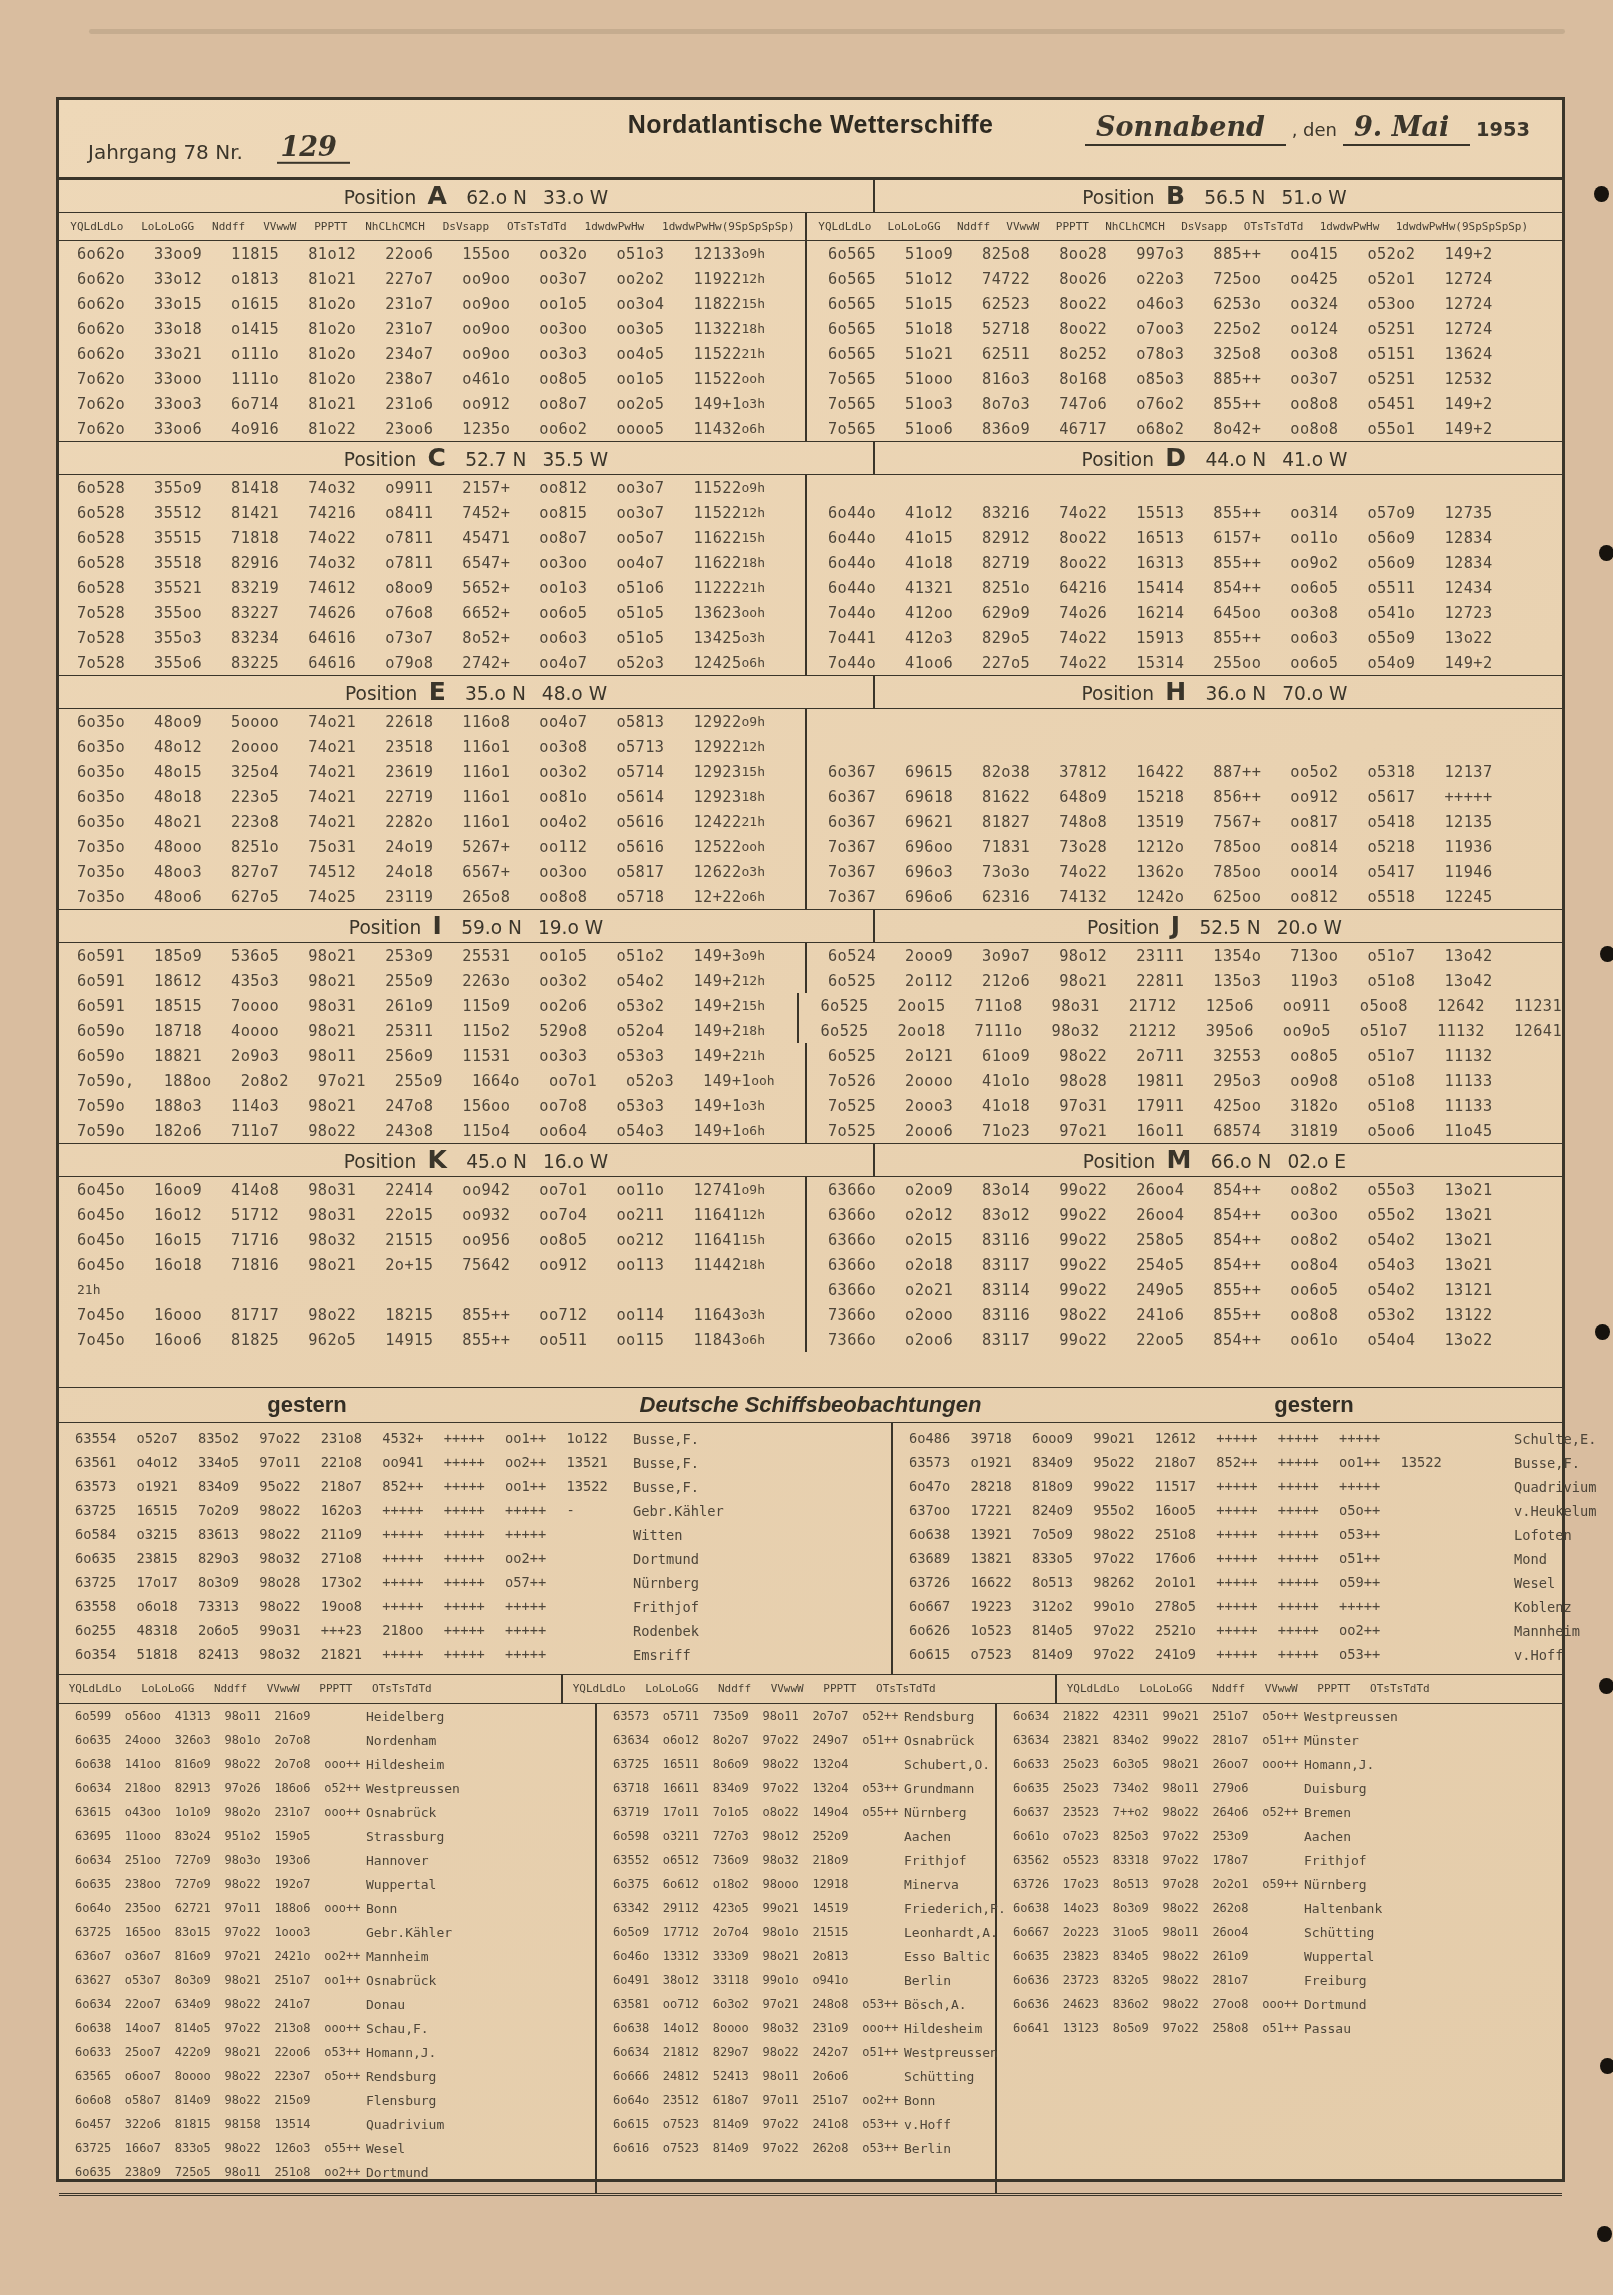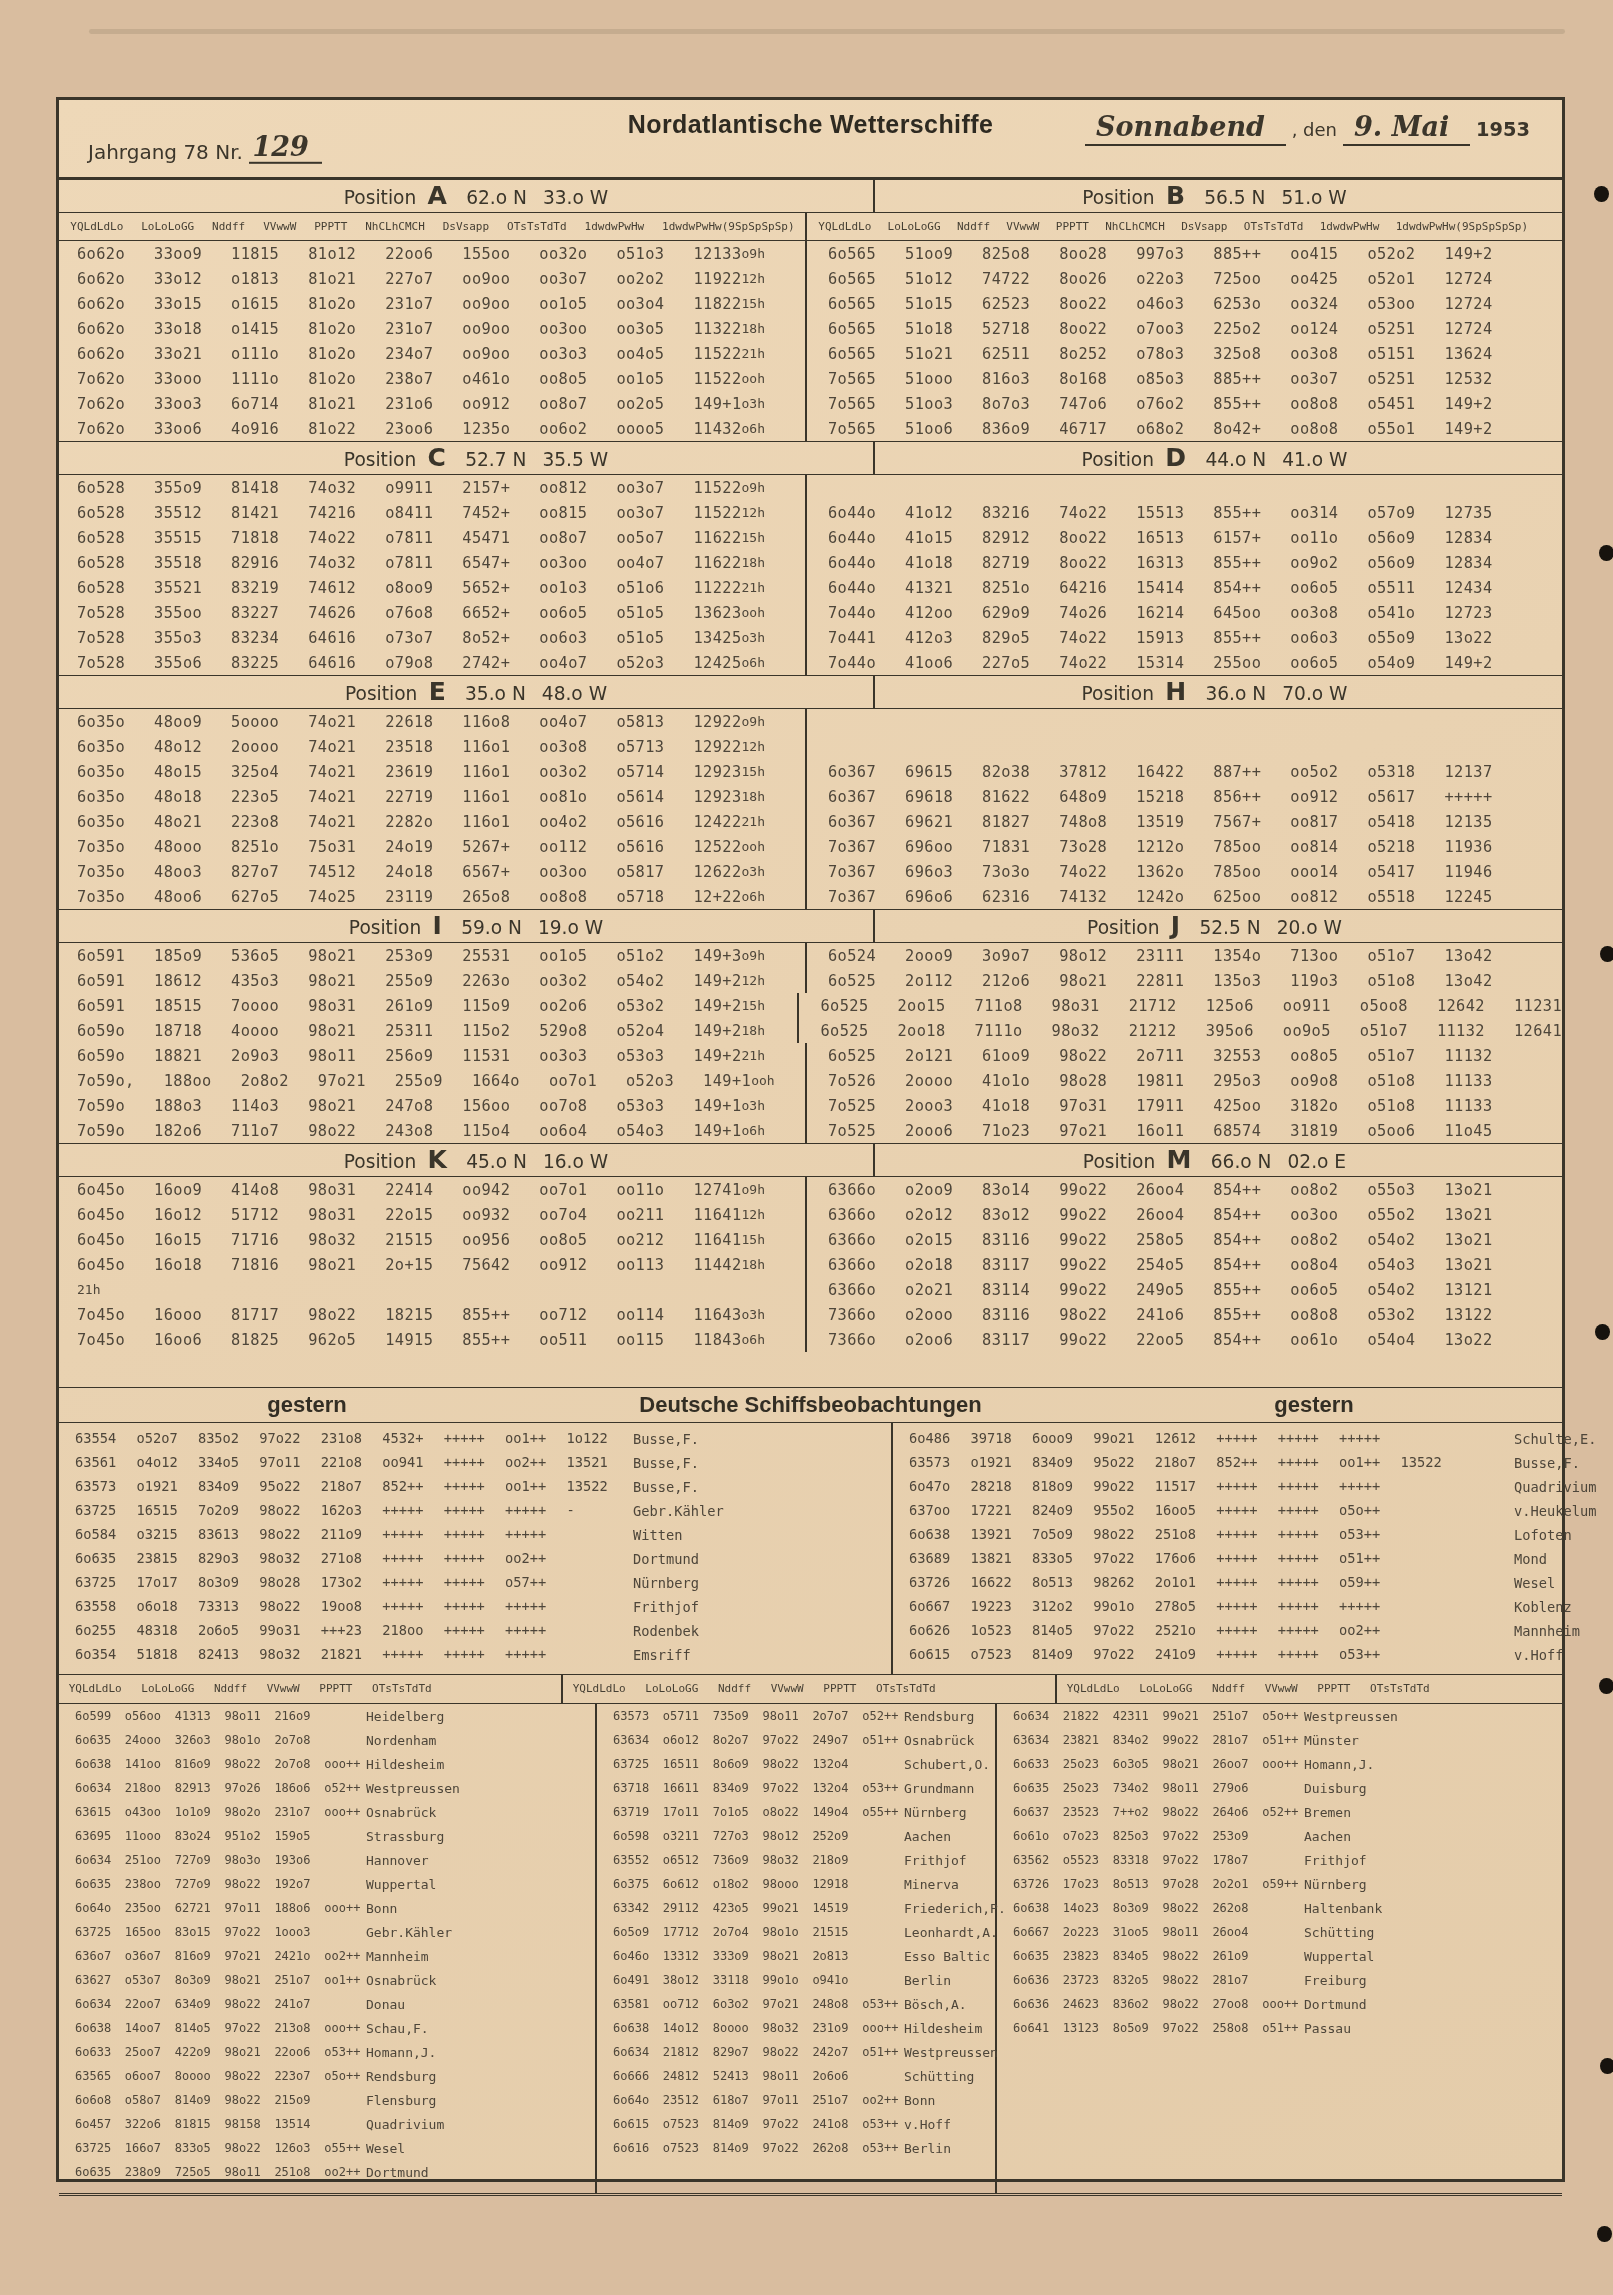--- a/index.html
+++ b/index.html
@@ -13,21 +13,21 @@
   .sheet{position:absolute;left:56px;top:97px;width:1503px;height:2079px;
     border:3.2px solid var(--ink);
     background:linear-gradient(155deg,#eed8b8 0%,#e9d2b1 45%,#e4ccaa 100%);
     color:var(--ink);}
   
   .hd{position:relative;height:77px;border-bottom:2.4px solid var(--ink);}
   .hd-left{position:absolute;left:29px;top:34px;font-family:"DejaVu Sans",sans-serif;
     font-size:20px;color:#3c362b;}
   .issue{display:inline-block;font-family:"DejaVu Serif",serif;font-style:italic;
     font-weight:bold;font-size:27px;border-bottom:2.4px solid var(--ink);
-    padding:0 13px 0 3.2px;transform:translateY(-3.2px);}
+    padding:0 13px 0 3.2px;transform:translateY(-3.2px);margin-left:28px;}
   .hd-title{position:absolute;left:0;right:0;top:9.7px;text-align:center;
     font-family:"Liberation Sans","DejaVu Sans",sans-serif;font-weight:bold;
     font-size:25px;letter-spacing:0.4px;color:#2e2a21;}
   .hd-date{position:absolute;right:32px;top:11.3px;font-family:"DejaVu Sans",sans-serif;
     font-size:18px;color:#3c362b;white-space:nowrap;}
   .script{font-family:"DejaVu Serif",serif;font-style:italic;font-weight:bold;
     font-size:27px;border-bottom:2.4px solid var(--ink);padding:0 21px 1.6px 11.3px;}
   .yr{font-weight:bold;font-size:19.4px;}
   
   .pos-row{display:flex;height:32px;line-height:32px;border-top:1.6px solid var(--ink);
@@ -51,21 +51,21 @@
     padding-left:21px;display:flex;align-items:center;}
   .code{font-size:15.3px;word-spacing:19.4px;letter-spacing:0.4px;color:var(--data);
     white-space:nowrap;}
   .hour{font-size:13px;color:var(--data);padding-right:4.8px;}
   .kpad{height:35px;}
   
   .band{display:flex;height:34px;line-height:34px;border-top:1.6px solid var(--ink);
     border-bottom:1.6px solid var(--ink);font-family:"Liberation Sans","DejaVu Sans",sans-serif;
     font-weight:600;font-size:22px;color:#332e24;}
   .band div{text-align:center;}
-  .band .b1{width:33%;} .band .b2{width:34%;} .band .b3{width:33%;}
+  .band .b1{width:33%;} .band .b2{width:34%;font-style:italic;} .band .b3{width:33%;}
   
   .obs{display:flex;border-bottom:1.6px solid var(--ink);}
   .obs-half{width:832px;box-sizing:border-box;padding:4.8px 0 6.5px 0;}
   .obs-half.rgt{flex:1;border-left:2.4px solid var(--ink);}
   .orow{position:relative;height:24px;}
   .ocode{position:absolute;left:16px;top:2.4px;font-size:13.7px;word-spacing:12px;
     color:var(--data);white-space:nowrap;}
   .oname{position:absolute;top:3.2px;font-size:13.7px;color:var(--data);white-space:nowrap;}
   .obs-half.lft .oname{left:574px;}
   .obs-half.rgt .oname{left:621px;}

